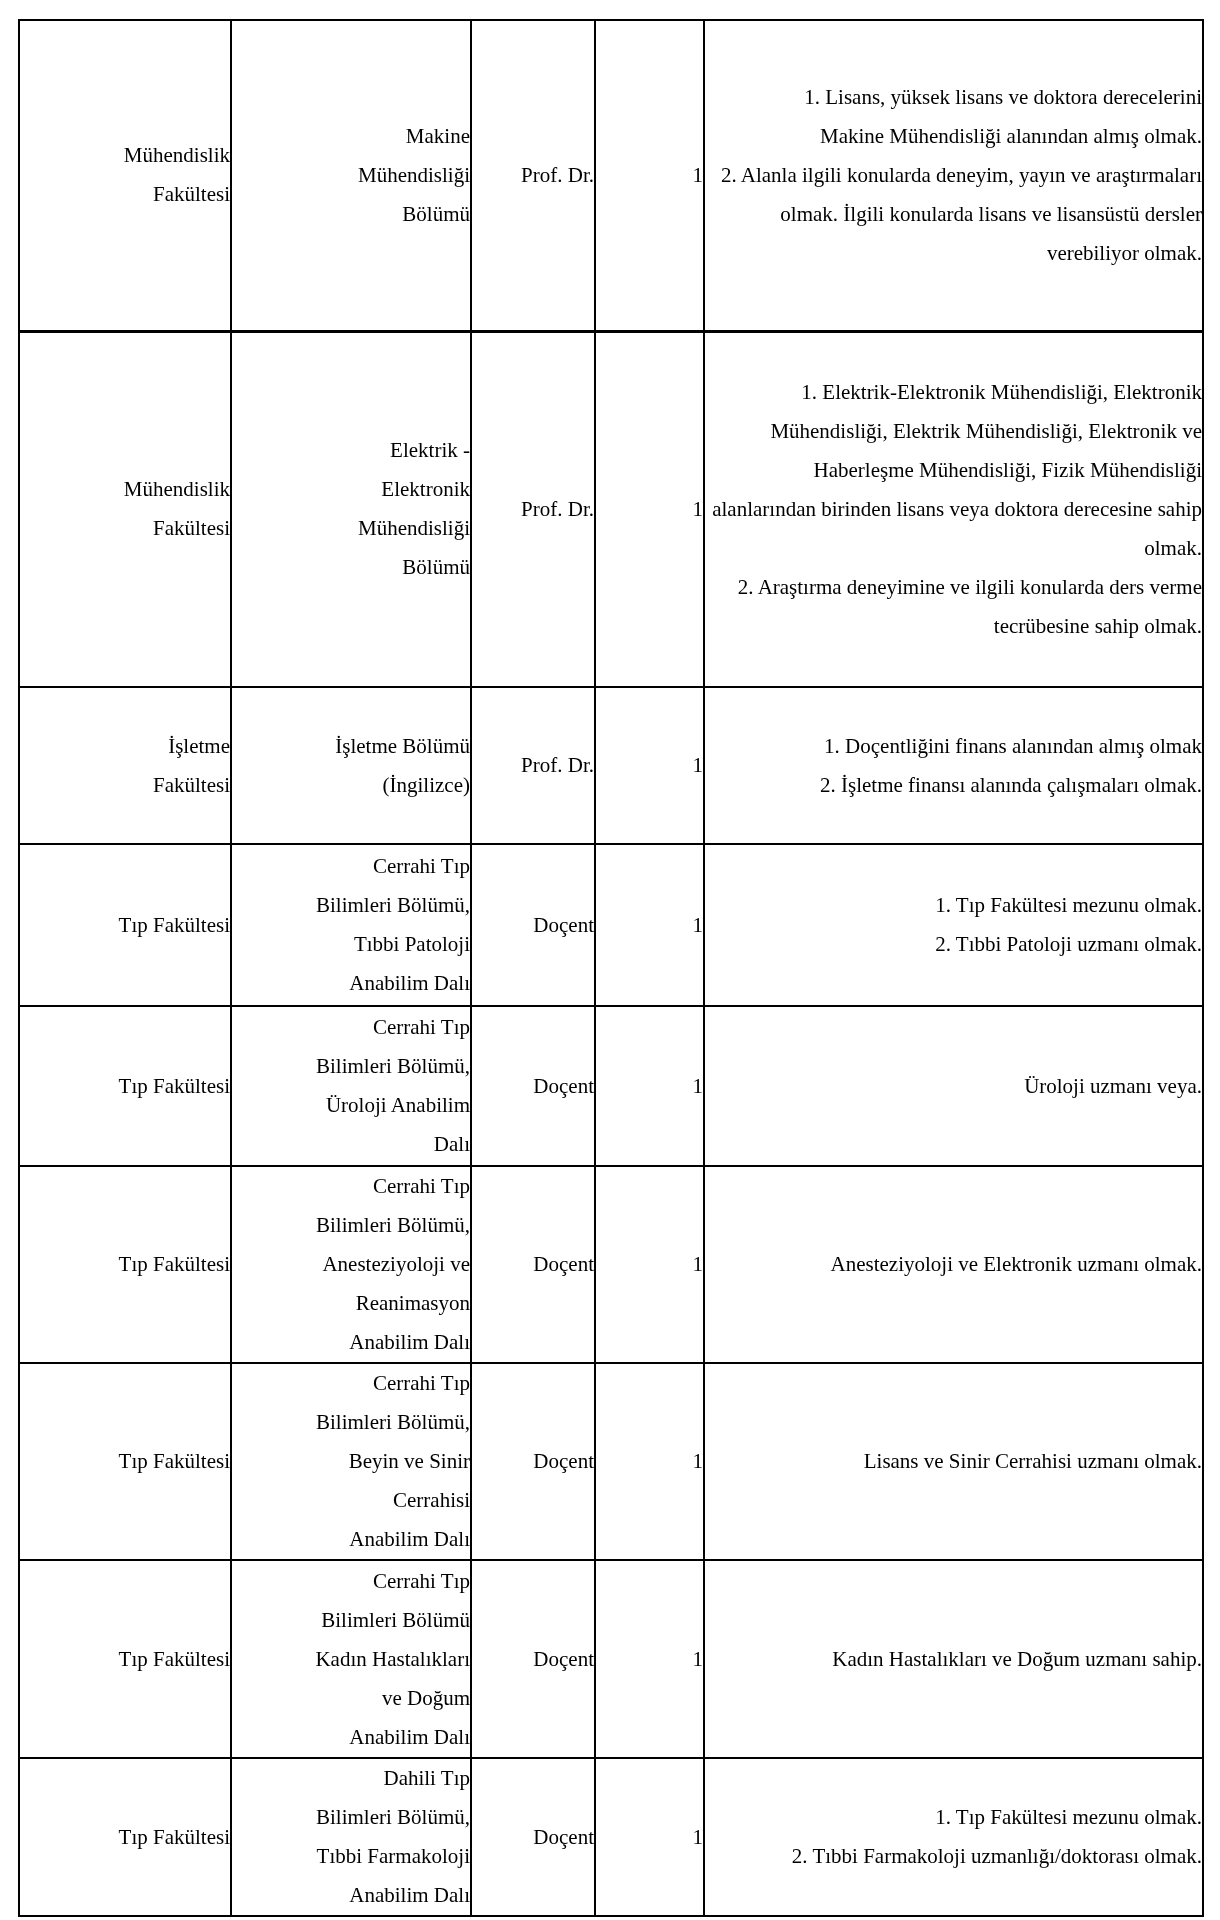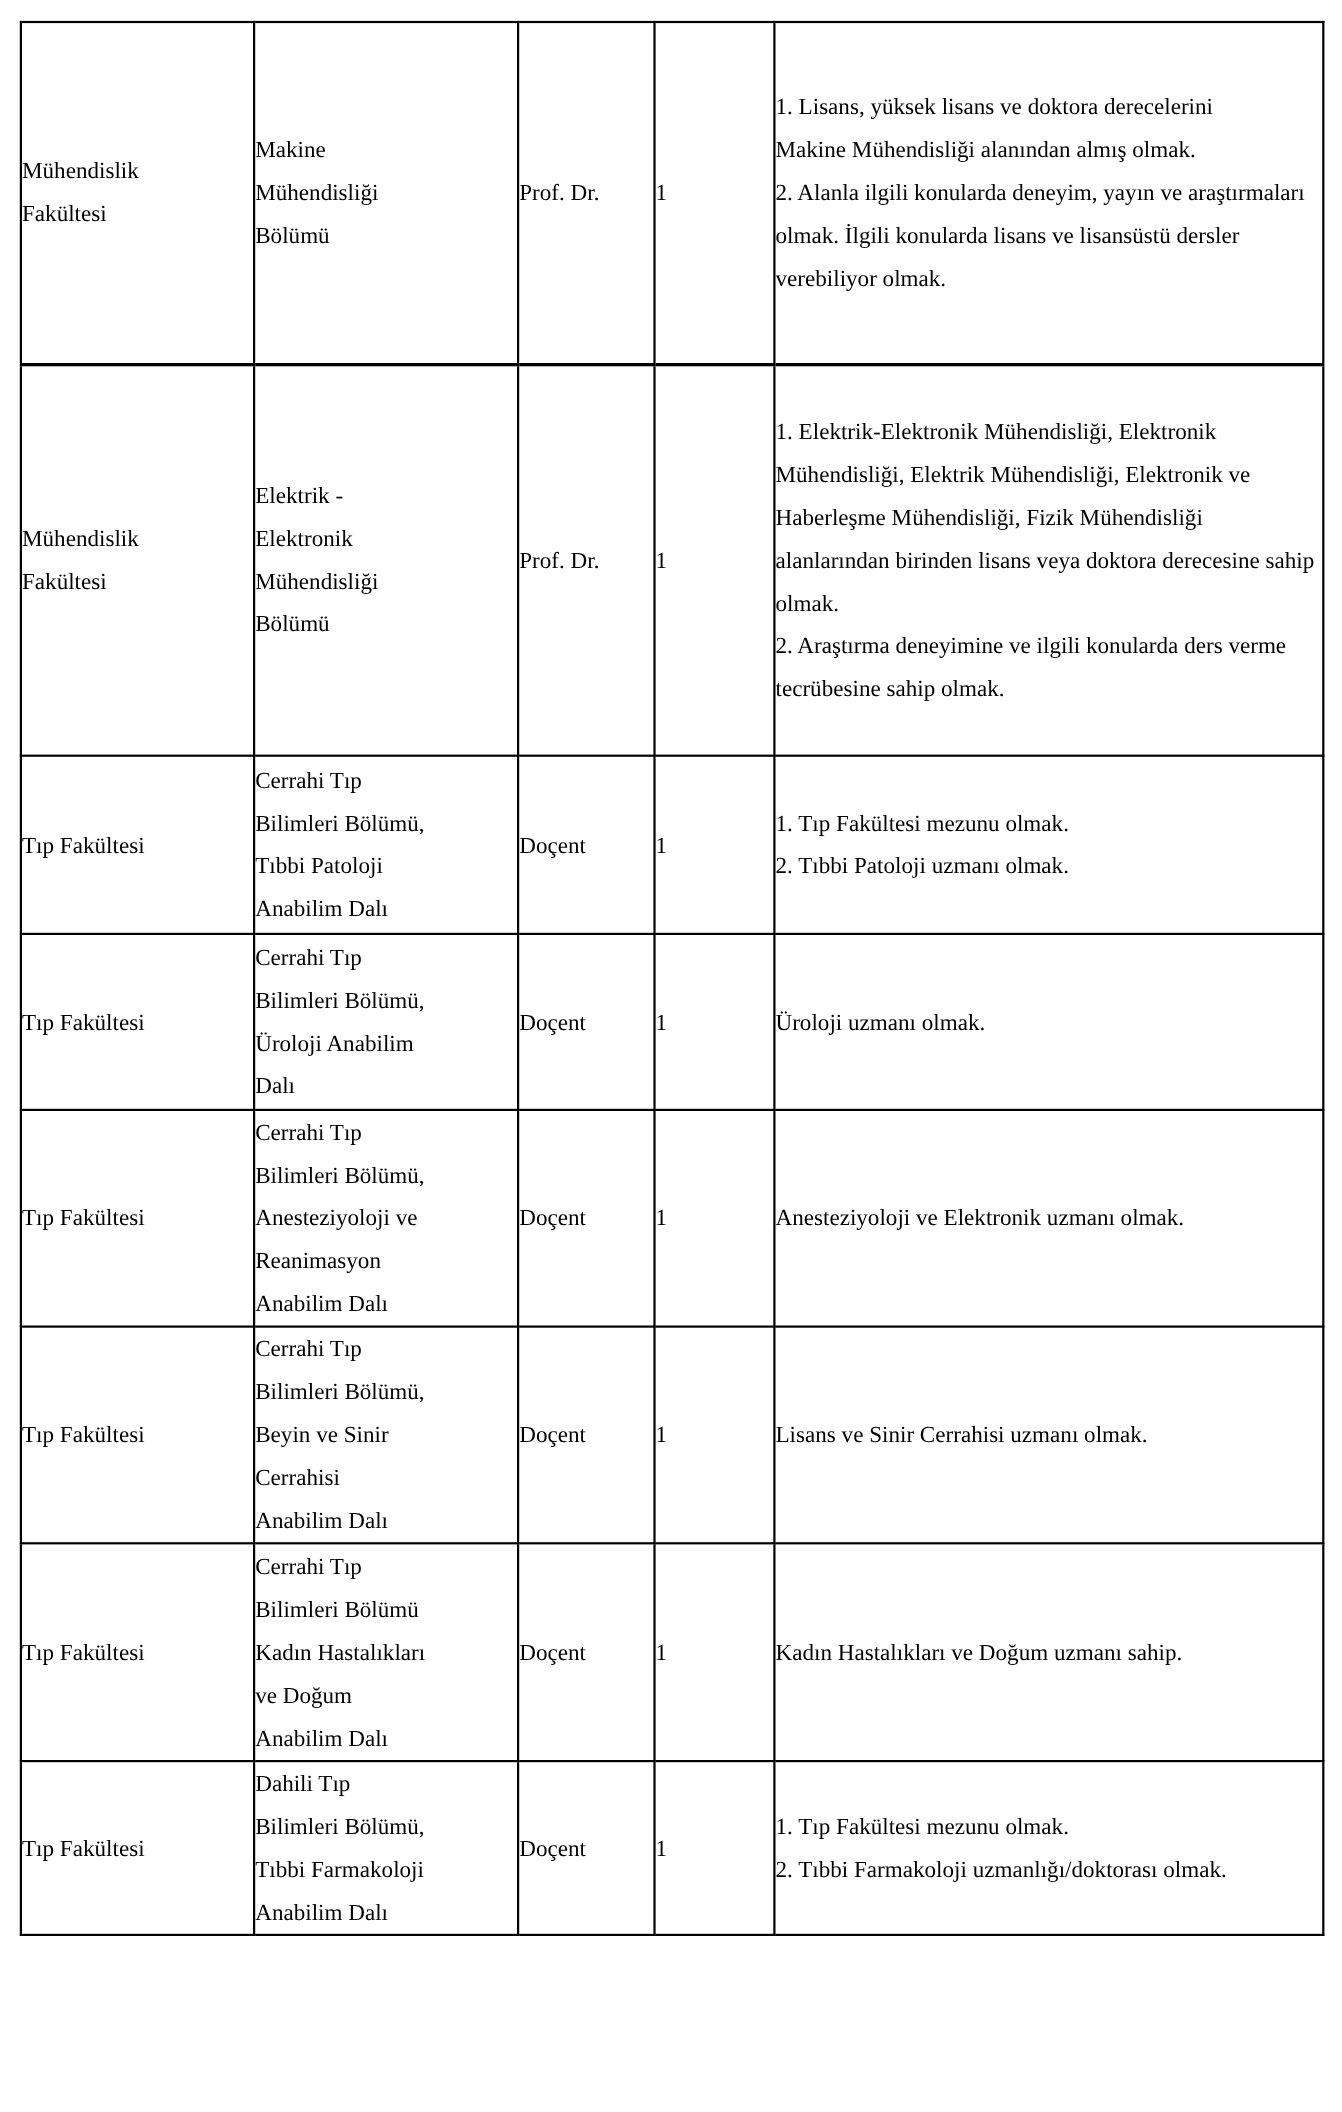--- a/index.html
+++ b/index.html
@@ -21,21 +21,21 @@
     top: 19px;
     width: 1184px;
     border-collapse: collapse;
     table-layout: fixed;
     font-size: 21px;
     line-height: 39px;
   }
   table.doc-table td {
     border: 2px solid #000000;
     vertical-align: middle;
-    text-align: left;
+    text-align: right;
     white-space: pre-line;
     padding: 0;
     overflow: hidden;
   }
   table.doc-table tr.thick-bottom td {
     border-bottom-width: 3px;
   }
   td.req {
     text-align: left;
     padding: 2px 20px 2px 10px;
@@ -85,40 +85,50 @@
 Fakültesi</td>
         <td>Elektrik -
 Elektronik
 Mühendisliği
 Bölümü</td>
         <td>Prof. Dr.</td>
         <td>1</td>
         <td class="req">1. Elektrik-Elektronik Mühendisliği, Elektronik Mühendisliği, Elektrik Mühendisliği, Elektronik ve Haberleşme Mühendisliği, Fizik Mühendisliği alanlarından birinden lisans veya doktora derecesine sahip olmak.
 2. Araştırma deneyimine ve ilgili konularda ders verme tecrübesine sahip olmak.</td>
       </tr>
+      <tr class="r3">
+        <td>İşletme
+Fakültesi</td>
+        <td>İşletme Bölümü
+(İngilizce)</td>
+        <td>Prof. Dr.</td>
+        <td>1</td>
+        <td class="req">1. Doçentliğini finans alanından almış olmak
+2. İşletme finansı alanında çalışmaları olmak.</td>
+      </tr>
       <tr class="r4">
         <td>Tıp Fakültesi</td>
         <td>Cerrahi Tıp
 Bilimleri Bölümü,
 Tıbbi Patoloji
 Anabilim Dalı</td>
         <td>Doçent</td>
         <td>1</td>
         <td class="req">1. Tıp Fakültesi mezunu olmak.
 2. Tıbbi Patoloji uzmanı olmak.</td>
       </tr>
       <tr class="r5">
         <td>Tıp Fakültesi</td>
         <td>Cerrahi Tıp
 Bilimleri Bölümü,
 Üroloji Anabilim
 Dalı</td>
         <td>Doçent</td>
         <td>1</td>
-        <td class="req">Üroloji uzmanı olmak.</td>
+        <td class="req">Üroloji uzmanı veya.</td>
       </tr>
       <tr class="r6">
         <td>Tıp Fakültesi</td>
         <td>Cerrahi Tıp
 Bilimleri Bölümü,
 Anesteziyoloji ve
 Reanimasyon
 Anabilim Dalı</td>
         <td>Doçent</td>
         <td>1</td>

